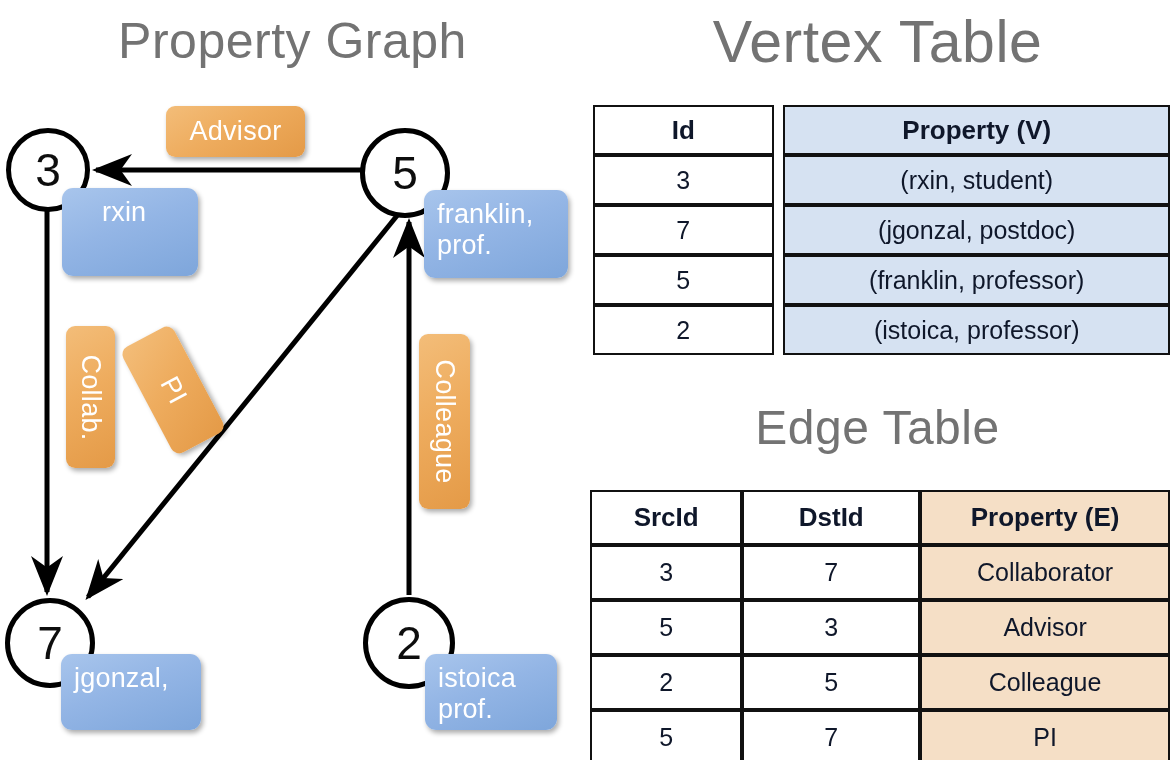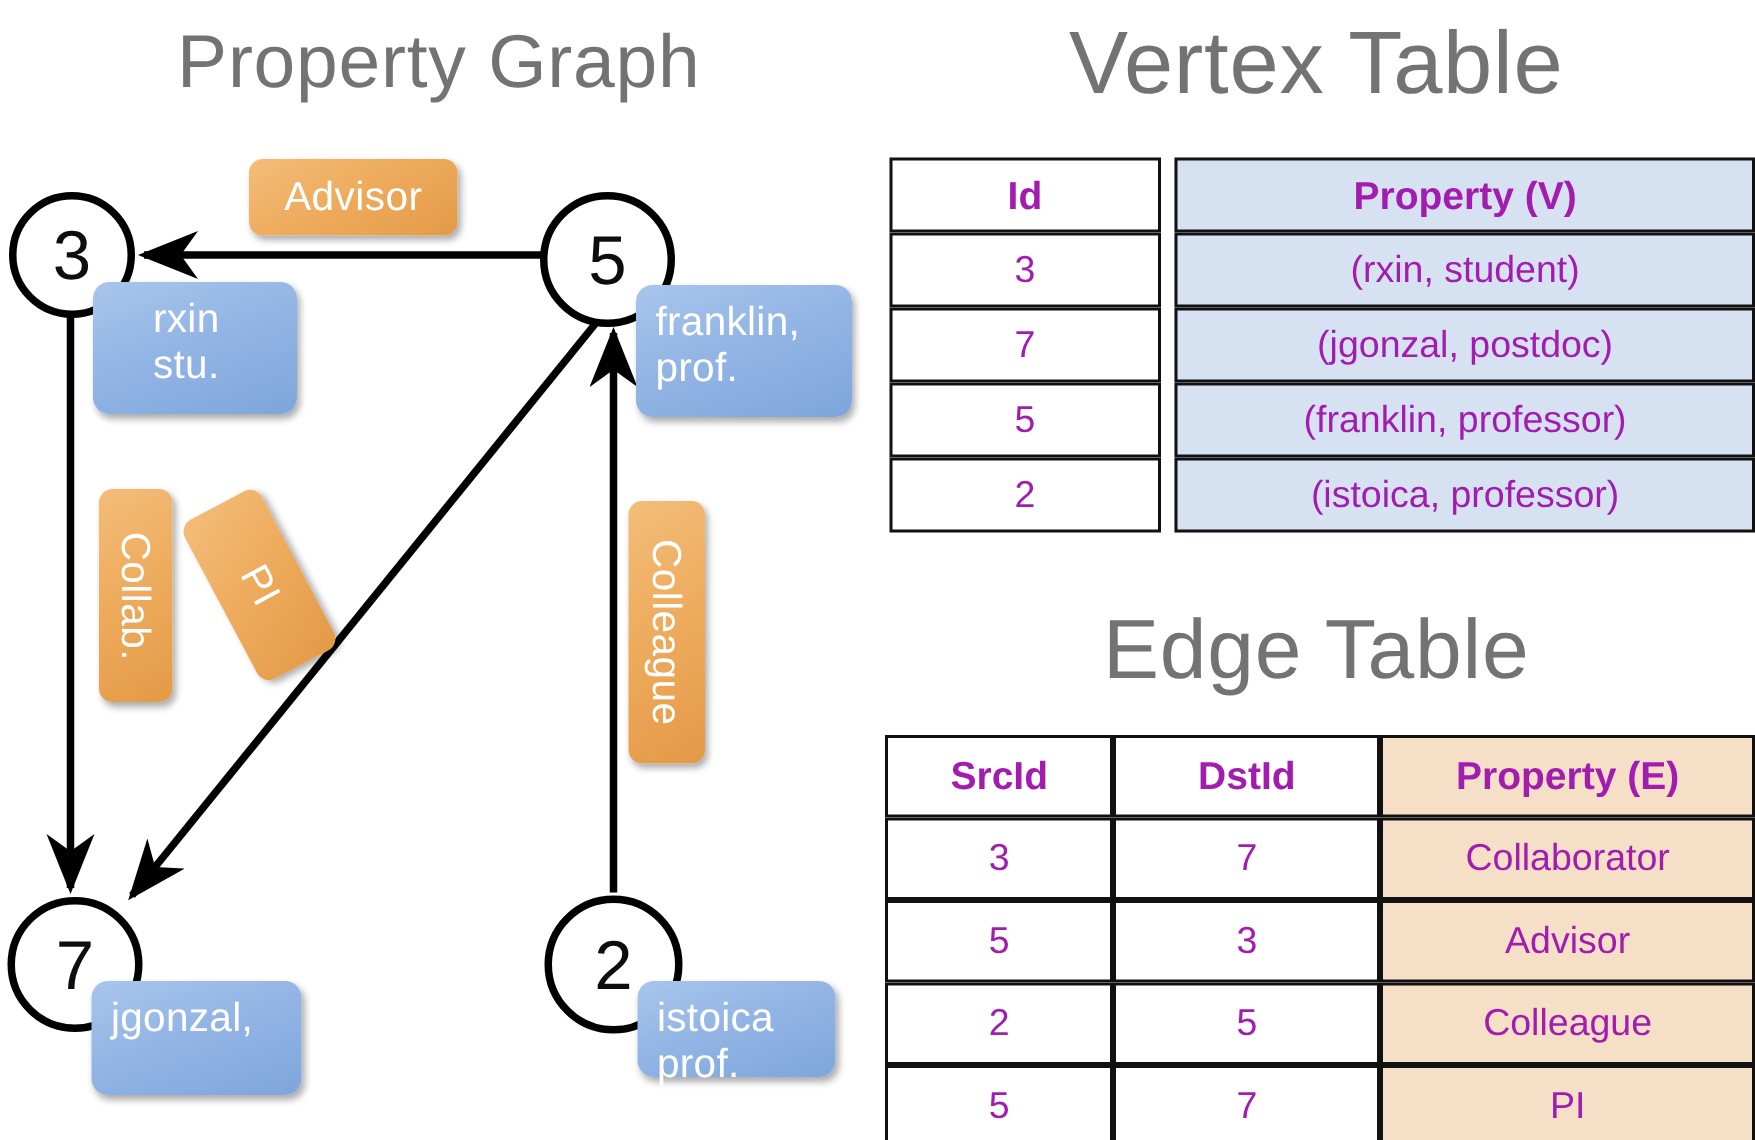--- a/index.html
+++ b/index.html
@@ -5,21 +5,21 @@
   html,body{margin:0;padding:0;background:#ffffff;}
   body{width:1170px;height:760px;position:relative;overflow:hidden;
        font-family:"Liberation Sans","DejaVu Sans",sans-serif;color:#000;}
 
   .title{position:absolute;font-weight:300;color:#737373;
          letter-spacing:0.5px;white-space:nowrap;
          font-family:"Liberation Sans","DejaVu Sans",sans-serif;}
 
   #title-property-graph{left:0;top:12px;width:585px;text-align:center;font-size:50px;}
   #title-vertex-table{left:585px;top:8px;width:585px;text-align:center;font-size:59px;}
-  #title-edge-table{left:585px;top:400px;width:585px;text-align:center;font-size:56px;}
+  #title-edge-table{left:585px;top:400px;width:585px;text-align:center;font-size:48px;}
 
   
   #graph-panel{position:absolute;left:0;top:0;width:585px;height:760px;}
   #graph-edges{position:absolute;left:0;top:0;width:585px;height:760px;}
 
   .node{position:absolute;border:5px solid #000;border-radius:50%;
         background:#fff;box-sizing:border-box;display:flex;
         align-items:center;justify-content:center;
         font-size:46px;font-weight:300;color:#0d0d0d;z-index:5;}
 
@@ -32,21 +32,21 @@
   .ebadge{position:absolute;border-radius:9px;z-index:7;
           background:linear-gradient(150deg,#f3bd79 0%,#eeac5e 45%,#e49a47 100%);
           box-shadow:2px 3px 5px rgba(0,0,0,0.33);
           color:#ffffff;font-size:27px;font-weight:300;
           display:flex;align-items:center;justify-content:center;
           letter-spacing:0.3px;}
   .ebadge span{display:block;white-space:nowrap;}
 
   
   .tbl{position:absolute;border-collapse:separate;border-spacing:0;
-       font-weight:300;color:#a21caf;}
+       font-weight:300;color:#0f172a;}
   .tbl td{border:2px solid #111;font-size:25px;text-align:center;
           background:#fff;padding:0;height:45px;}
   .tbl td.hdr{font-weight:bold;font-size:26px;}
   .tbl td.blue{background:#d6e2f2;}
   .tbl td.peach{background:#f5dfc6;}
   .tbl td.gapcol{border:none;background:#fff;width:10px;padding:0;}
 
   #vertex-table{left:593px;top:105px;}
   #vertex-table td.c-id{width:178px;}
   #vertex-table td.c-prop{width:385px;text-align:center;}
@@ -91,30 +91,29 @@
   </div>
   <div class="node" style="left:5px;top:598px;width:90px;height:90px;">
     <span>7</span>
   </div>
   <div class="node" style="left:363px;top:597px;width:92px;height:92px;">
     <span>2</span>
   </div>
 
   <div class="vbadge" style="left:62px;top:188px;width:136px;height:88px;padding-left:40px;">
     <div>rxin</div>
-    <div>stu.</div>
   </div>
   <div class="vbadge" style="left:424px;top:190px;width:144px;height:88px;">
     <div>franklin,</div>
     <div>prof.</div>
   </div>
   <div class="vbadge" style="left:61px;top:654px;width:140px;height:76px;">
     <div>jgonzal,</div>
   </div>
-  <div class="vbadge" style="left:425px;top:654px;width:132px;height:64px;">
+  <div class="vbadge" style="left:425px;top:654px;width:132px;height:76px;">
     <div>istoica</div>
     <div>prof.</div>
   </div>
 
   <div class="ebadge" style="left:166px;top:106px;width:139px;height:51px;">
     <span>Advisor</span>
   </div>
 
   <div class="ebadge" style="left:66px;top:326px;width:49px;height:142px;">
     <span style="transform:rotate(90deg);">Collab.</span>

